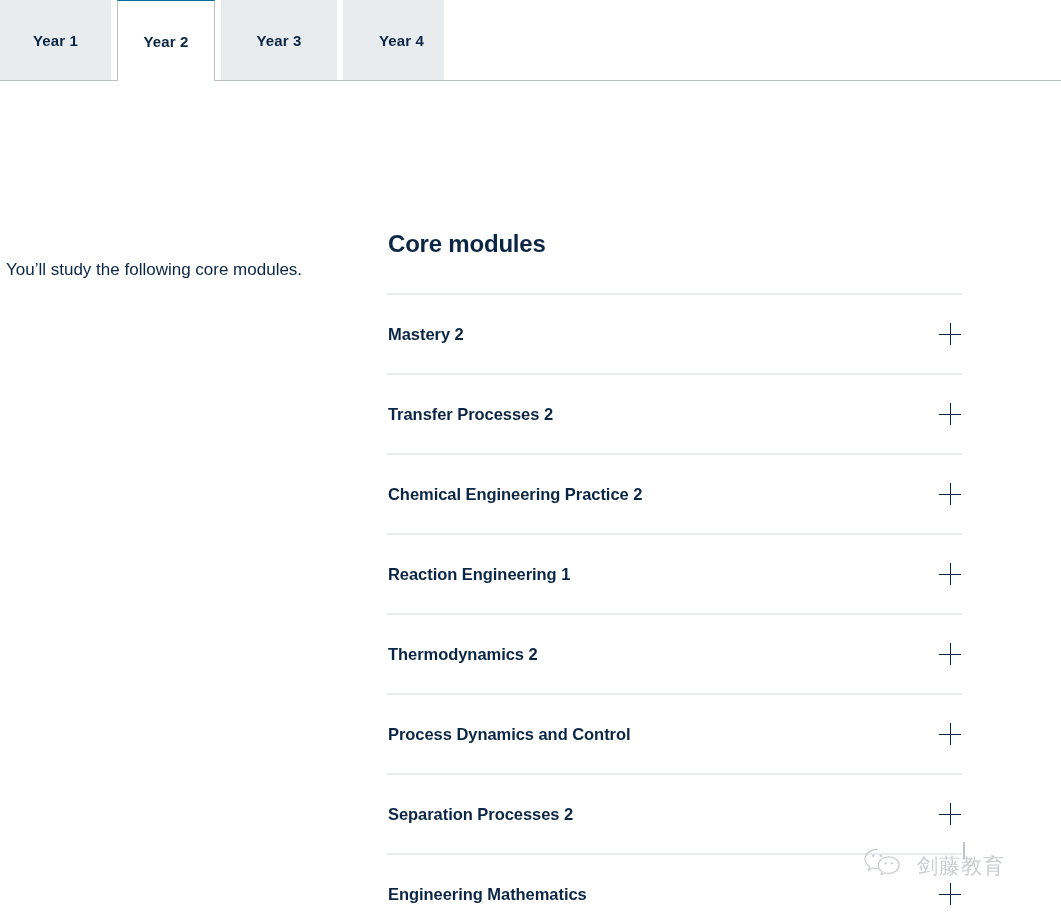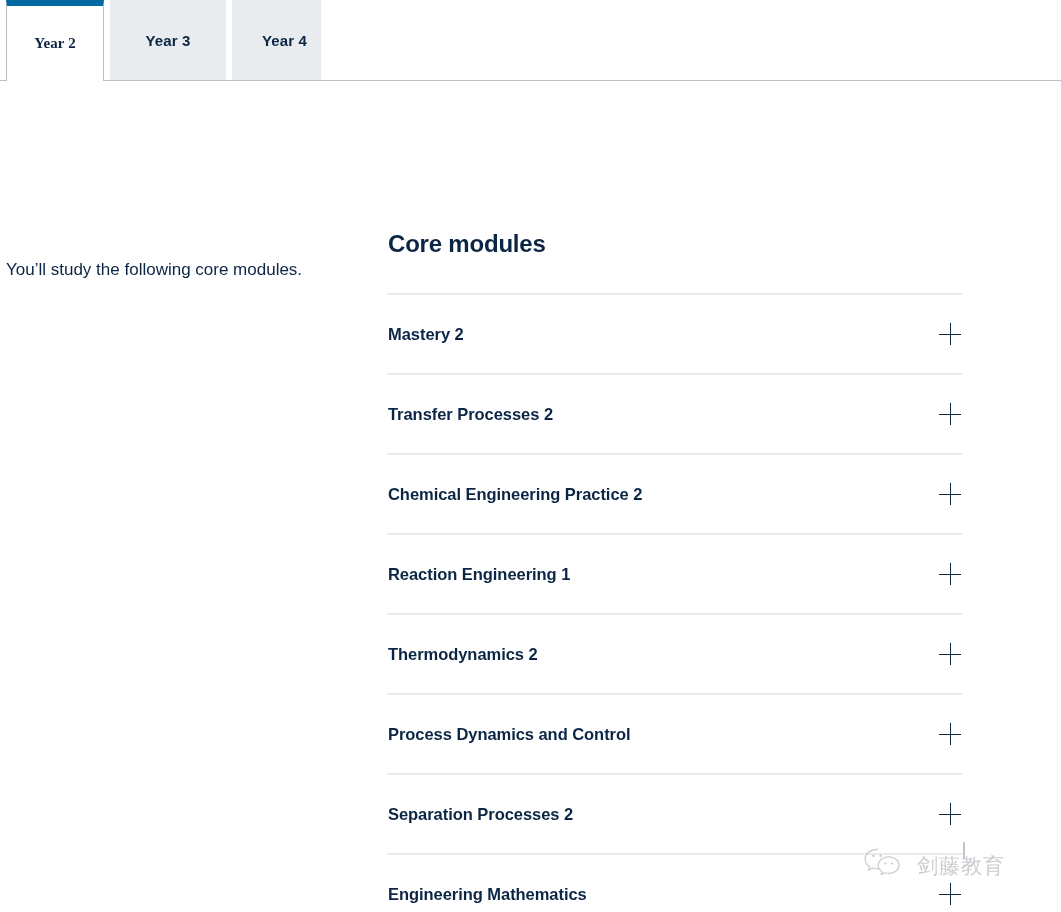--- a/index.html
+++ b/index.html
@@ -47,33 +47,32 @@
     font-weight: bold;
     color: #0b2545;
     letter-spacing: 0.1px;
     background: #e8ecee;
     border: 0;
     user-select: none;
   }
   .tab.t1 { width: 111px; }
   .tab.t2 { width: 98px; }
   .tab.t3 { width: 116px; }
-  .tab.t4 { width: 89px; padding-left: 16px; }
+  .tab.t4 { width: 101px; padding-left: 16px; }
 
   .tab-gap { width: 6px; height: 80px; background: #ffffff; }
 
   .tab.active {
     background: #ffffff;
     border-left: 1px solid #b9c0c7;
-    border-top: 6px solid #0369a1;
+    border-top: 1px solid #0369a1;
     border-right: 1px solid #b9c0c7;
     height: 81px;
     position: relative;
     z-index: 3;
-    font-family: Liberation Serif, serif;
   }
 
   
   .content {
     position: relative;
     display: block;
   }
 
   .intro {
     position: absolute;
@@ -181,20 +180,23 @@
     height: 17px;
     background: #9aa0a6;
   }
 </style>
 </head>
 <body>
 
 <div class="tabs-wrap">
   <div class="tabs-baseline"></div>
   <div class="tabs">
+    <div class="tab t1">
+      <span>Year 1</span>
+    </div>
     <div class="tab-gap"></div>
     <div class="tab t2 active">
       <span>Year 2</span>
     </div>
     <div class="tab-gap"></div>
     <div class="tab t3">
       <span>Year 3</span>
     </div>
     <div class="tab-gap"></div>
     <div class="tab t4">

